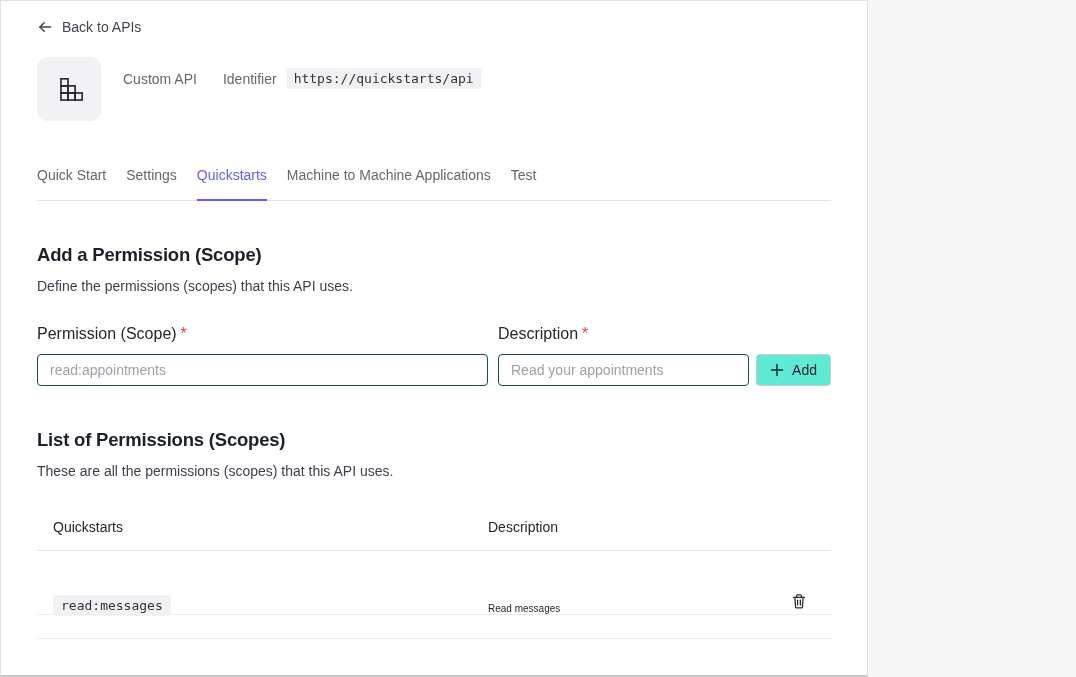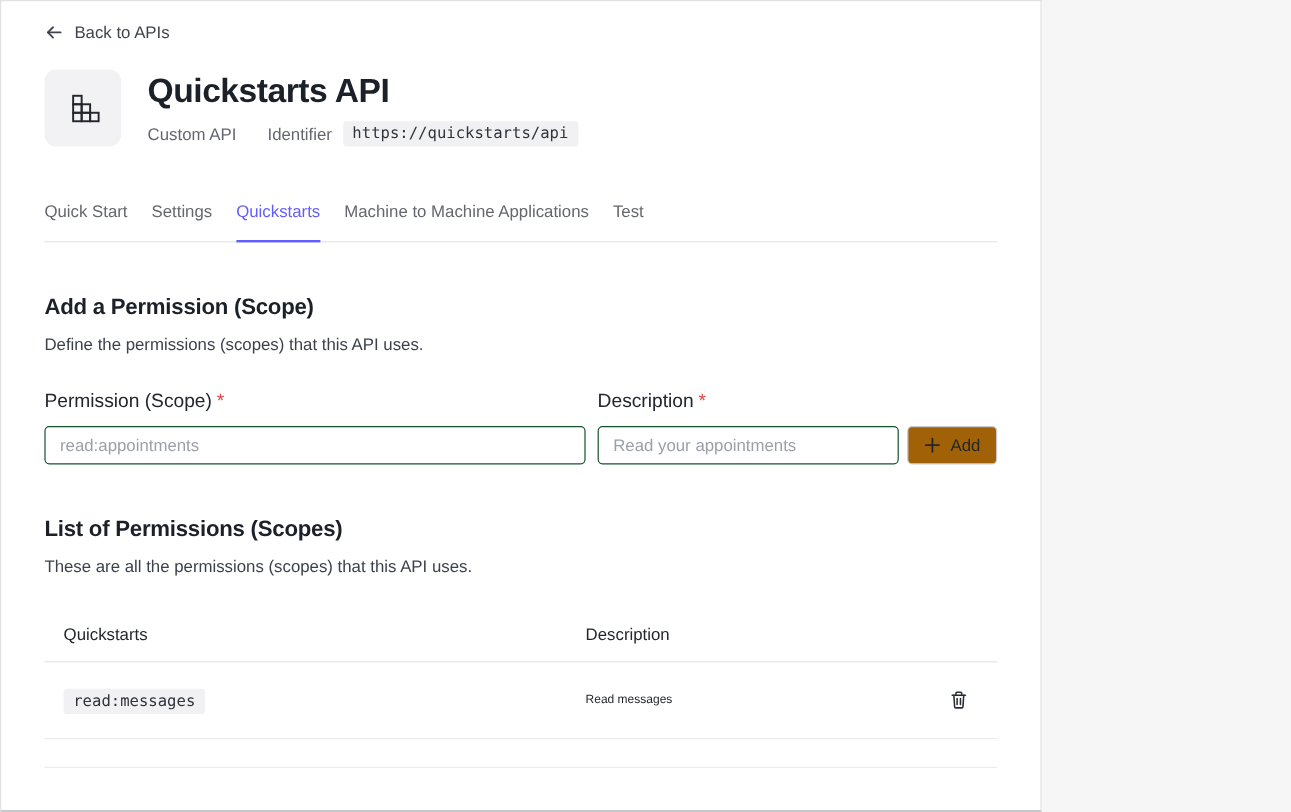--- a/index.html
+++ b/index.html
@@ -61,32 +61,32 @@
   .text-input {
     width:100%; height:32px; border:1px solid #14532d; border-radius:4px;
     padding:0 12px; font-size:14px; color:#1e212a; outline:none; background:#fff;
     font-family:"Liberation Sans", sans-serif;
   }
   .text-input::placeholder { color:#9ba0a8; }
   .input-btn-row { display:flex; gap:7px; }
   .input-btn-row .text-input { flex:1; }
   .add-btn {
     flex:none; height:32px; padding:0 13px; border:1px solid #c8cad0; border-radius:4px;
-    background:#a16207; display:inline-flex; align-items:center; gap:8px;
+    background:#5eead4; display:inline-flex; align-items:center; gap:8px;
     font-size:14px; font-weight:500; color:#23262d; cursor:pointer;
     font-family:"Liberation Sans", sans-serif;
   }
 
   
   .perm-table { margin-top:28px; }
   .thead { display:flex; align-items:center; padding:11px 0 15px; font-size:14px; color:#23262d; border-bottom:1px solid #e4e5e8; }
   .col-permission { width:451px; flex:none; padding-left:16px; }
   .col-description { flex:1; }
   .col-actions { width:64px; flex:none; display:flex; justify-content:center; }
-  .trow { display:flex; align-items:center; height:64px; border-bottom:1px solid #ececee; }
+  .trow { display:flex; align-items:flex-end; height:64px; border-bottom:1px solid #ececee; }
   .td-description { font-size:10px; color:#1e212a; }
   .empty-row { height:24px; border-bottom:1px solid #ececee; }
   .icon-btn { background:none; border:none; padding:4px; cursor:pointer; display:flex; }
 </style>
 </head>
 <body>
 
 <div class="page">
   <div class="content">
 
@@ -107,21 +107,20 @@
             <rect x="6.5" y="4.5" width="6.6" height="6.6"></rect>
             <rect x="6.5" y="11.1" width="6.6" height="6.6"></rect>
             <rect x="13.1" y="11.1" width="6.6" height="6.6"></rect>
             <rect x="6.5" y="17.7" width="6.6" height="6.6"></rect>
             <rect x="13.1" y="17.7" width="6.6" height="6.6"></rect>
             <rect x="19.7" y="17.7" width="6.6" height="6.6"></rect>
           </svg>
         </span>
       </div>
       <div class="title-block">
-        <h1>Quickstarts API</h1>
         <div class="meta">
           <span class="api-type">Custom API</span>
           <span class="identifier-label">Identifier</span>
           <span class="code-chip">https://quickstarts/api</span>
         </div>
       </div>
     </header>
 
     <nav class="tabs">
       <div class="tab">Quick Start</div>

